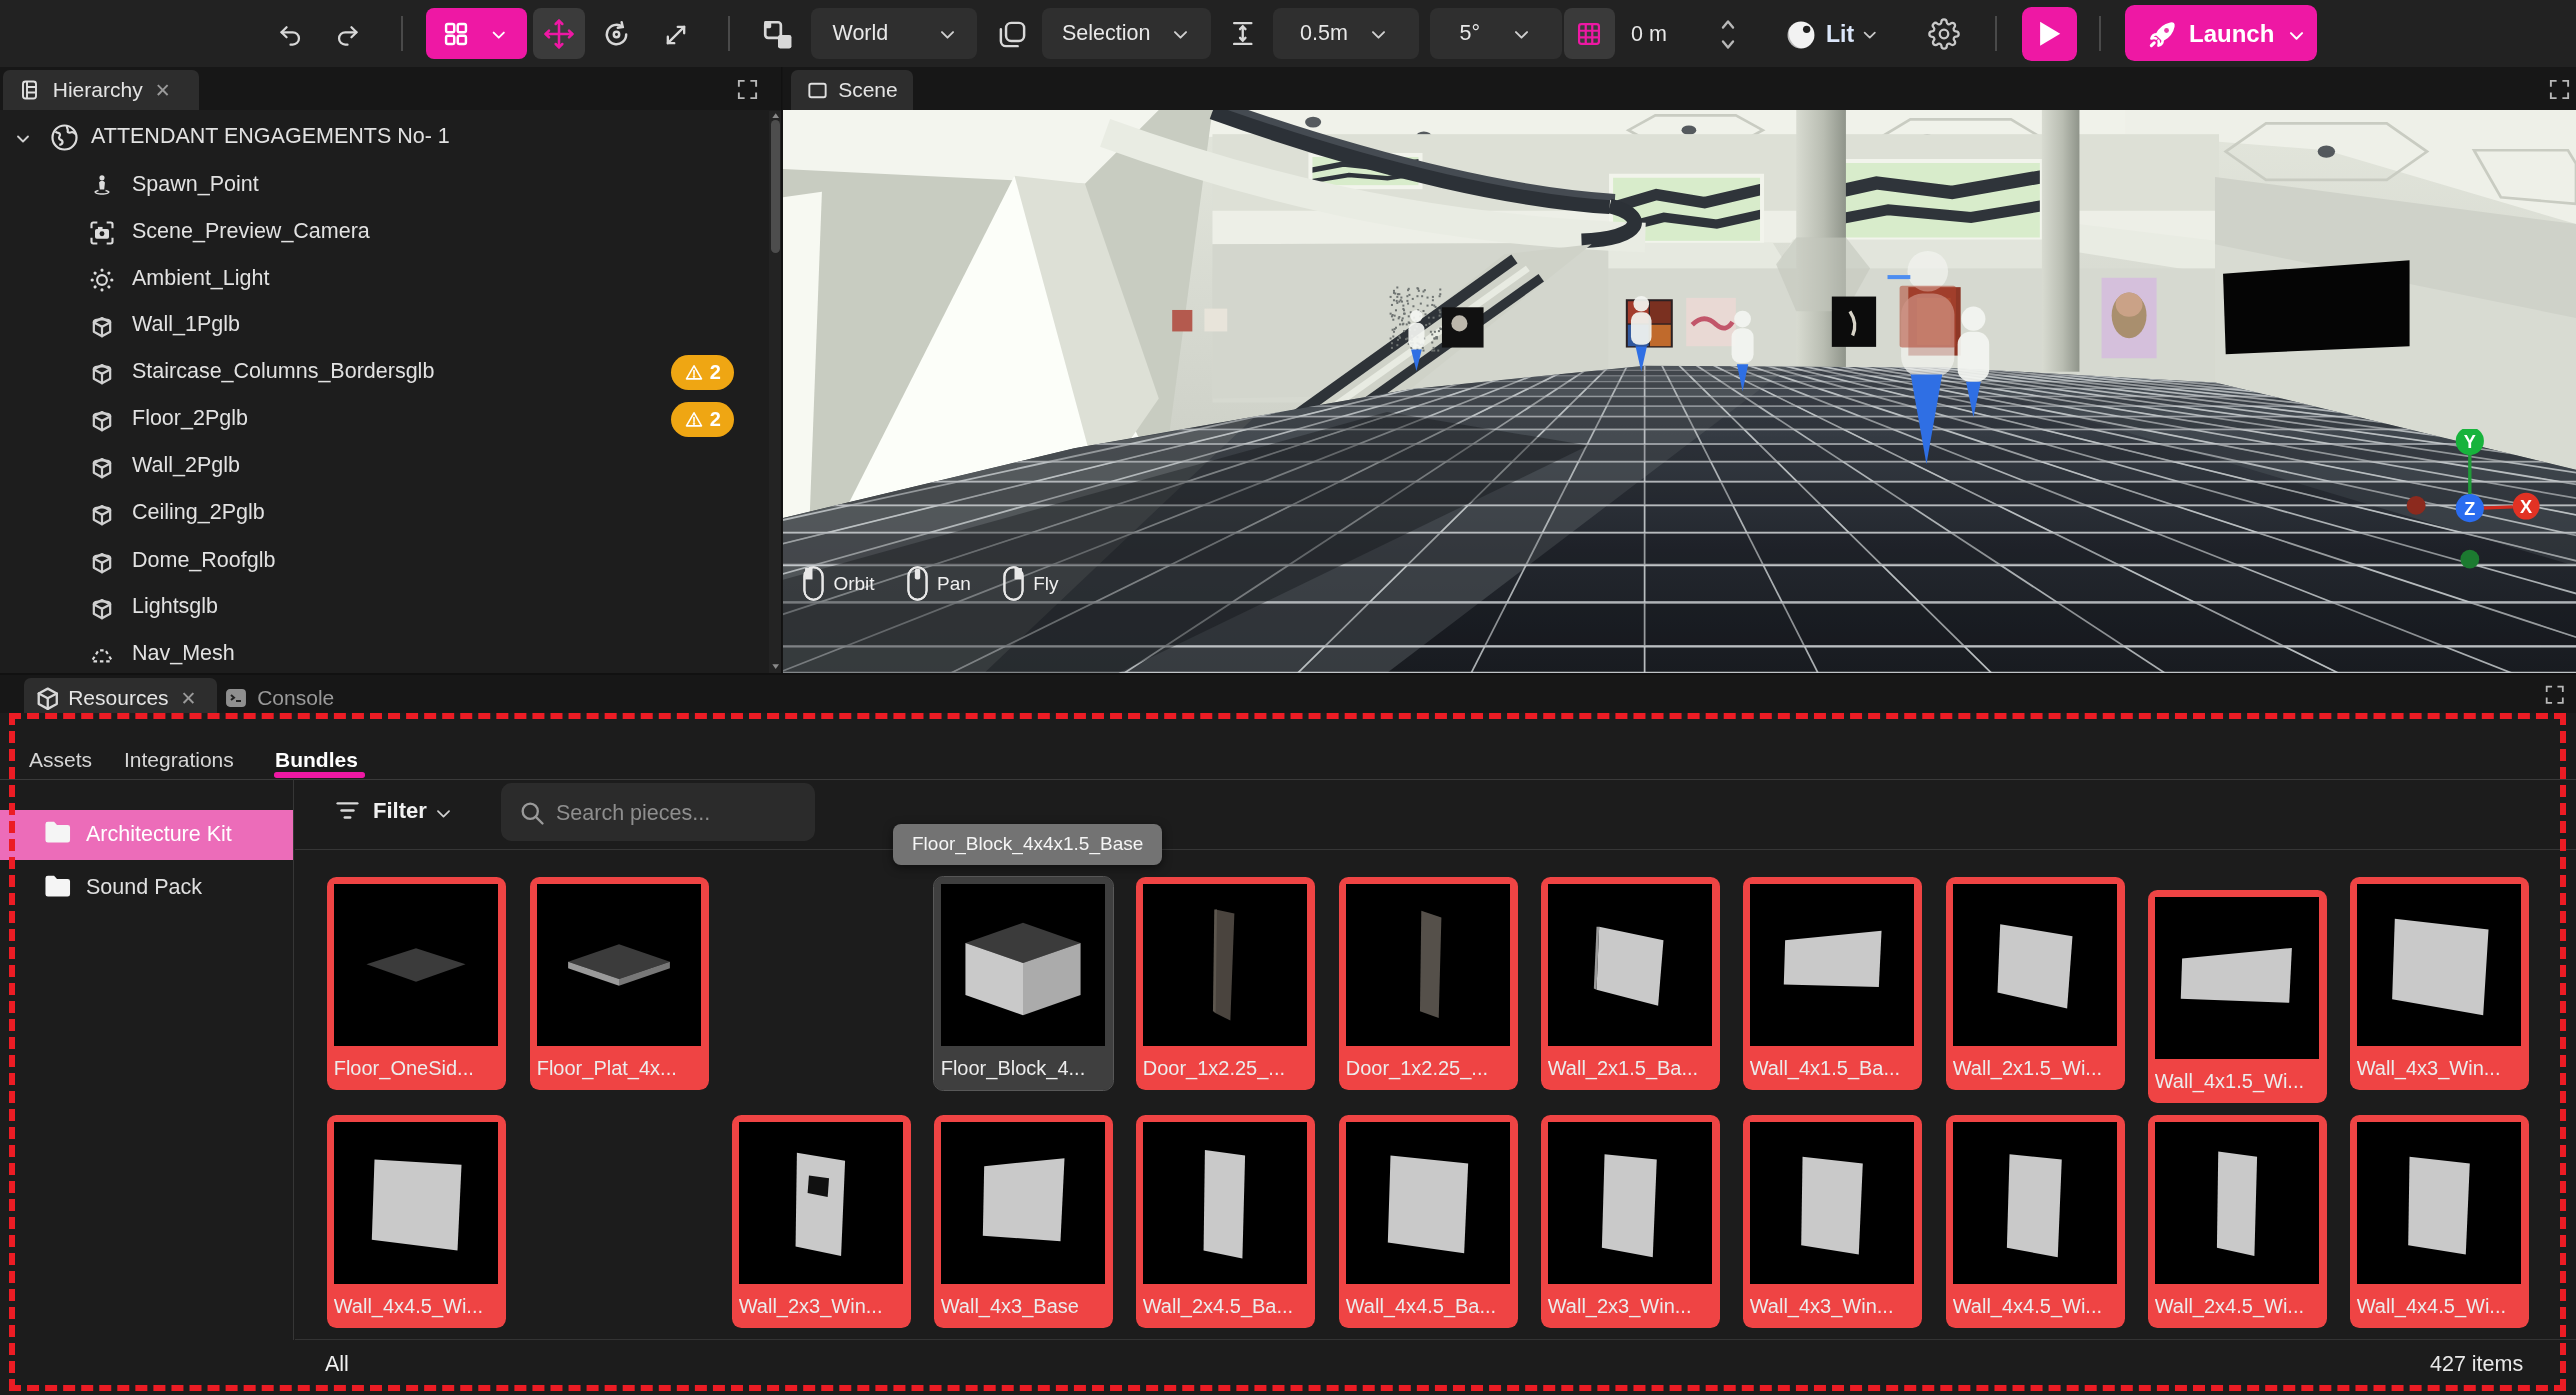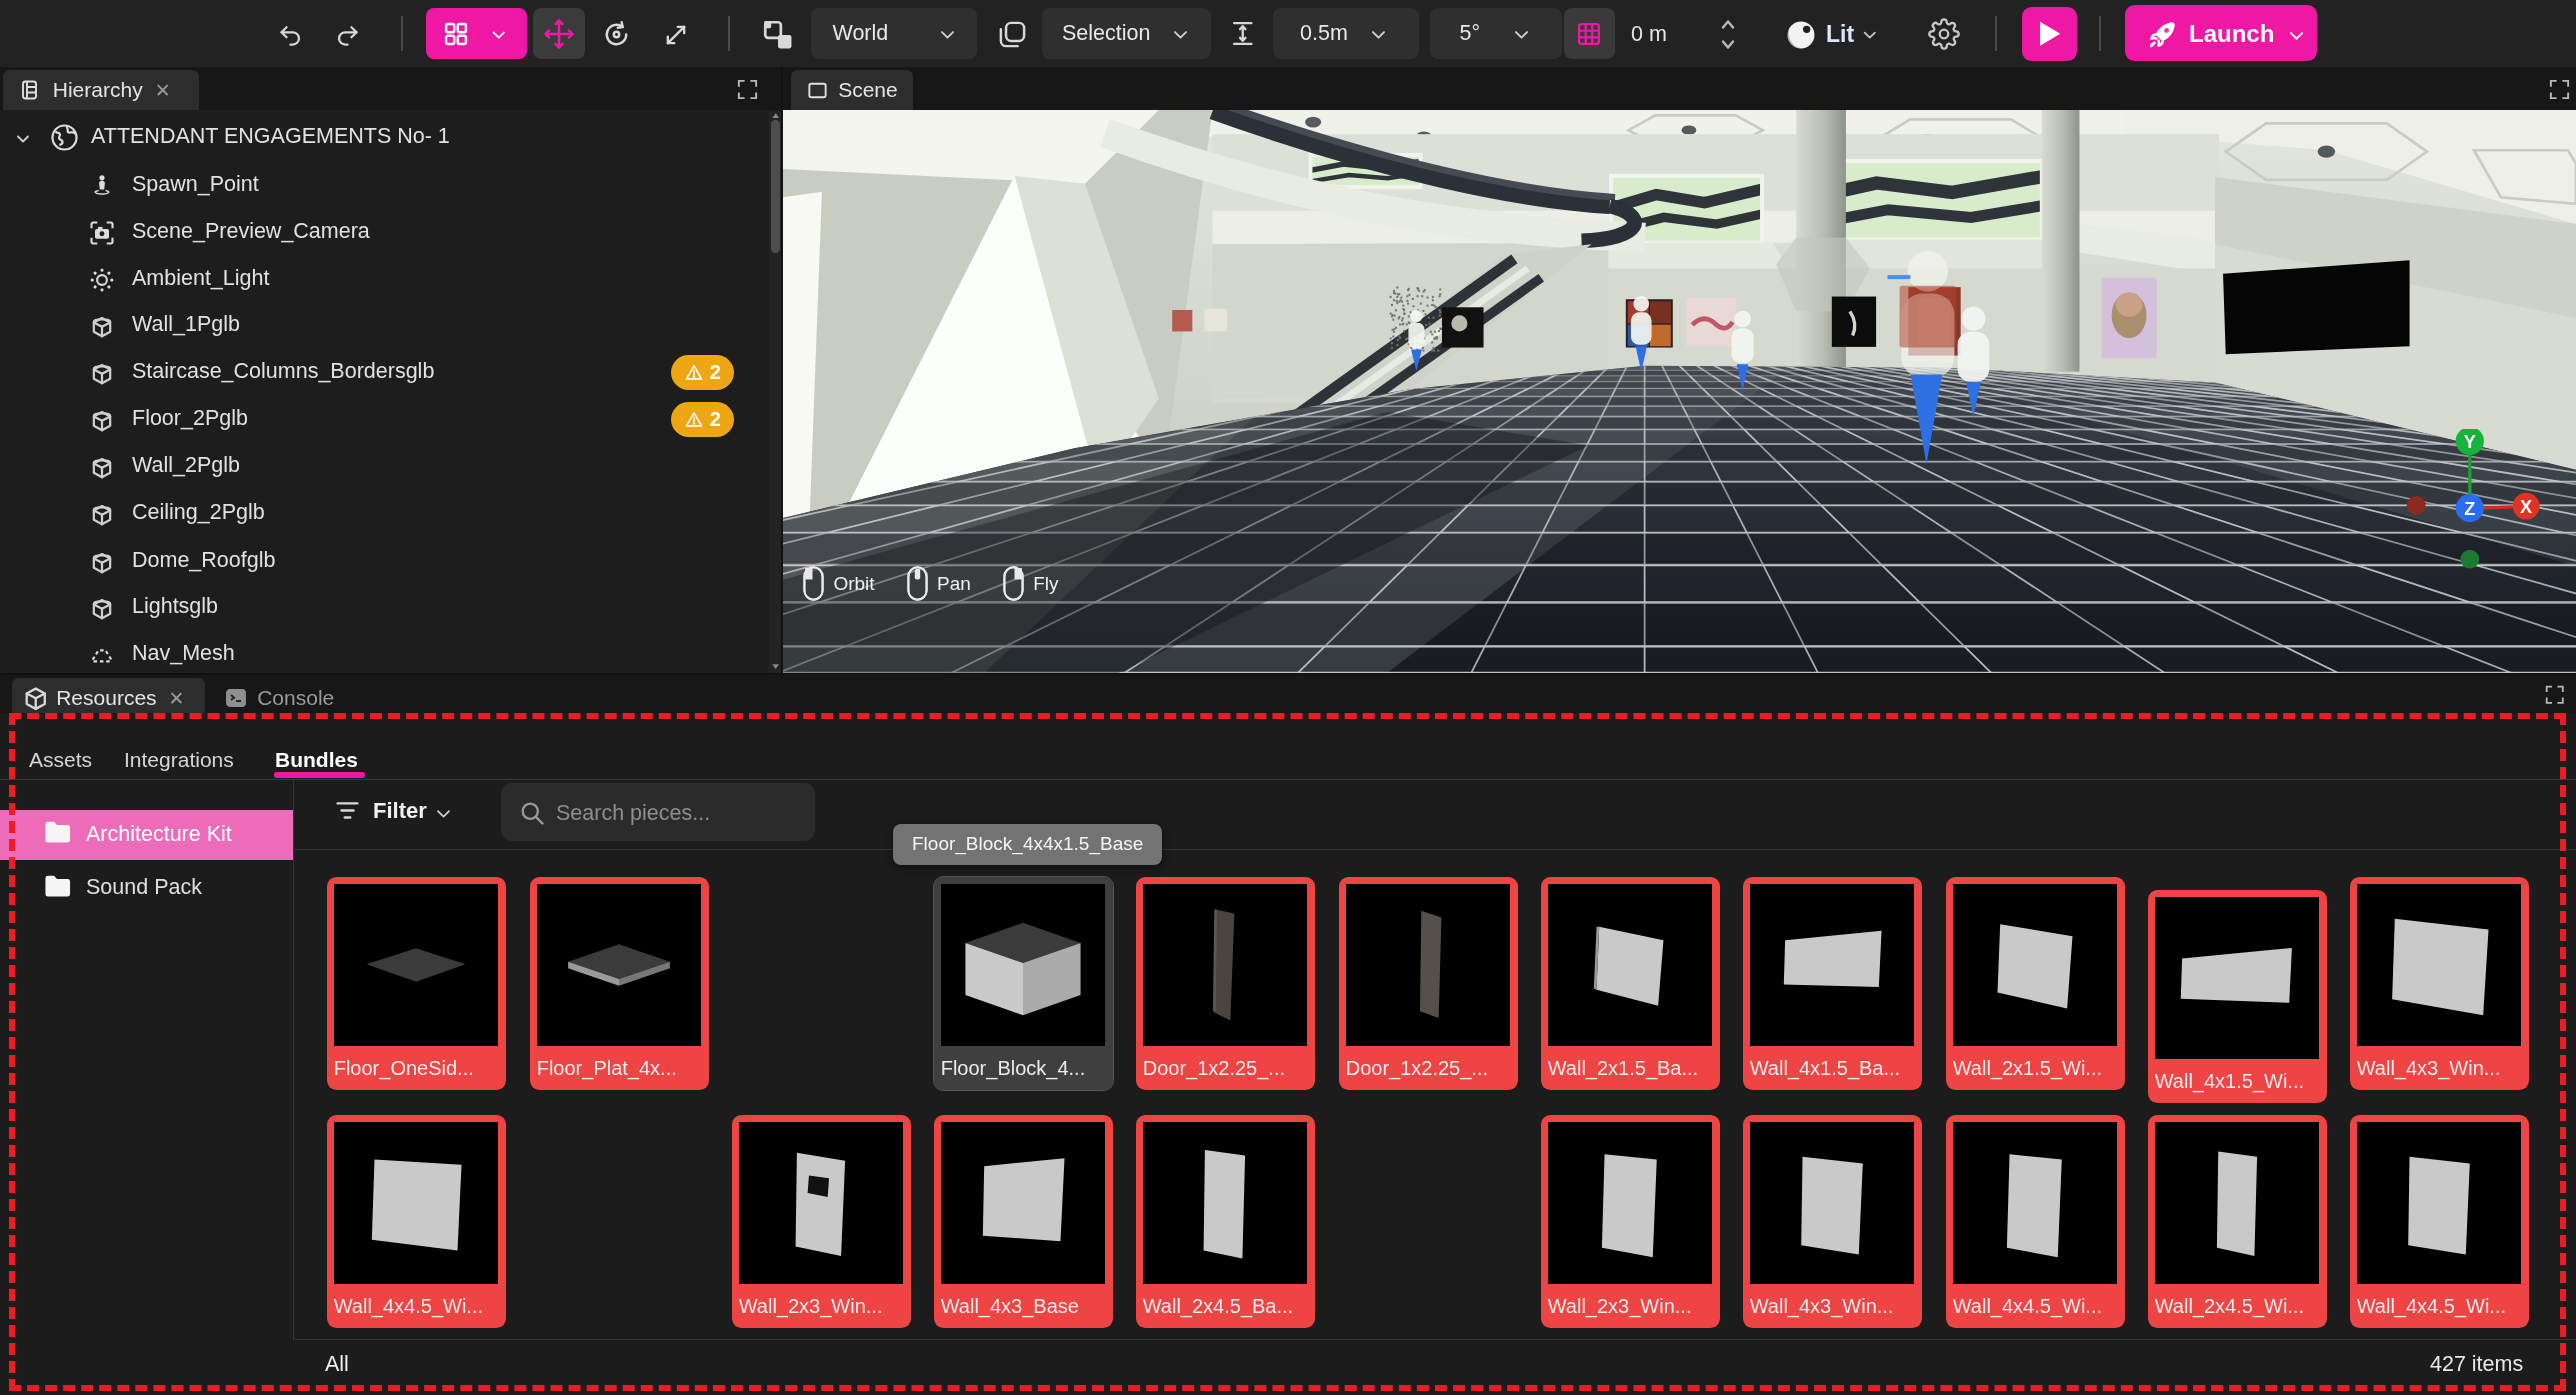--- a/index.html
+++ b/index.html
@@ -687,21 +687,21 @@
       <circle cx="116" cy="118" r="21" fill="#2a6cf0"></circle>
       <text x="116" y="128" font-size="27" font-weight="700" fill="#fff" text-anchor="middle" font-family="Liberation Sans">Z</text>
       <circle cx="200" cy="115" r="20" fill="#e23224"></circle>
       <text x="200" y="125" font-size="27" font-weight="700" fill="#fff" text-anchor="middle" font-family="Liberation Sans">X</text>
       <circle cx="36" cy="114" r="14" fill="#8c2a1e"></circle>
       <circle cx="116" cy="194" r="14" fill="#1c7a30"></circle>
     </svg>
   </div>
 <div class="panel" style="left:0;top:675px;width:2576px;height:720px">
     <div class="tabbar">
-      <div class="tab active" style="left:12px;width:193px">
+      <div class="tab active" style="left:24px;width:193px">
         <span style="margin:0 8px 0 10.7px;display:inline-flex">
           <svg width="25.5" height="25.5" viewBox="0 0 24 24" fill="none" stroke="#d8d8d8" stroke-width="2.2" stroke-linejoin="round" stroke-linecap="round">
             <path d="M12 2.5 L20.5 7 L20.5 17 L12 21.5 L3.5 17 L3.5 7 Z"></path>
             <path d="M3.5 7 L12 11.5 L20.5 7"></path>
             <path d="M12 11.5 L12 21.5"></path>
           </svg>
         </span>
         <span class="tabtxt">Resources</span>
         <span class="tabx">✕</span>
       </div>
@@ -833,20 +833,26 @@
             <polygon points="64,66 184,54 178,178 62,170" fill="#c9c9c9"></polygon>
           </svg></div>
         <div class="clabel">Wall_4x3_Base</div>
       </div>
       <div class="card" style="left:1136px;top:402px">
         <div class="thumb"><svg width="164" height="162" viewBox="0 0 244 242">
             <polygon points="92,42 152,50 148,204 90,192" fill="#c9c9c9"></polygon>
           </svg></div>
         <div class="clabel">Wall_2x4.5_Ba...</div>
       </div>
+      <div class="card" style="left:1339px;top:402px">
+        <div class="thumb"><svg width="164" height="162" viewBox="0 0 244 242">
+            <polygon points="66,50 182,62 176,196 62,180" fill="#c9c9c9"></polygon>
+          </svg></div>
+        <div class="clabel">Wall_4x4.5_Ba...</div>
+      </div>
       <div class="card" style="left:1541px;top:402px">
         <div class="thumb"><svg width="164" height="162" viewBox="0 0 244 242">
             <polygon points="84,48 162,56 156,202 80,188 z M 104,84 L 140,88 136,130 102,122 Z" fill="#c9c9c9" fill-rule="evenodd"></polygon>
           </svg></div>
         <div class="clabel">Wall_2x3_Win...</div>
       </div>
       <div class="card" style="left:1743px;top:402px">
         <div class="thumb"><svg width="164" height="162" viewBox="0 0 244 242">
             <polygon points="78,52 168,62 162,198 76,184 z M 100,88 L 146,94 142,138 98,130 Z" fill="#c9c9c9" fill-rule="evenodd"></polygon>
           </svg></div>

